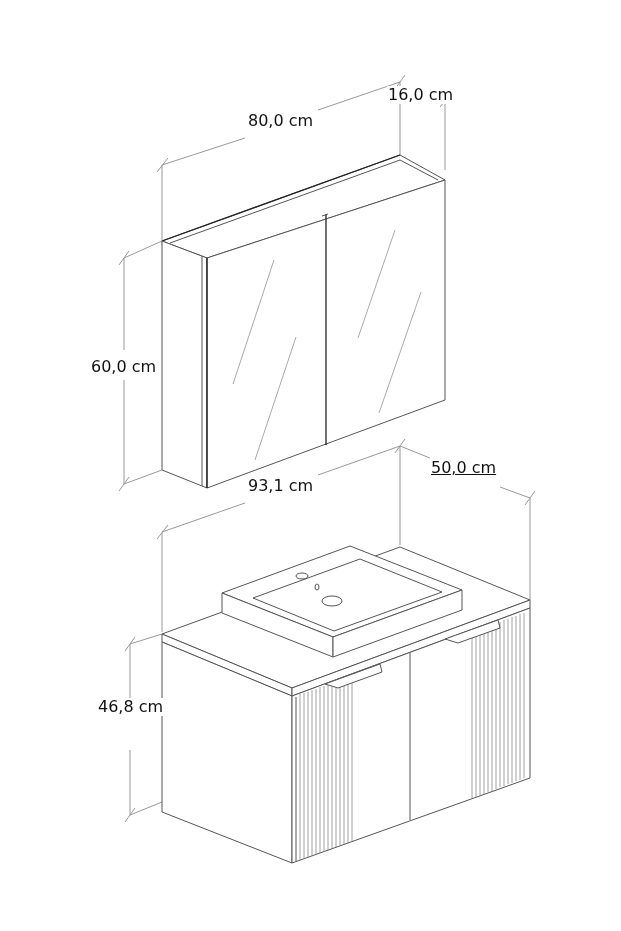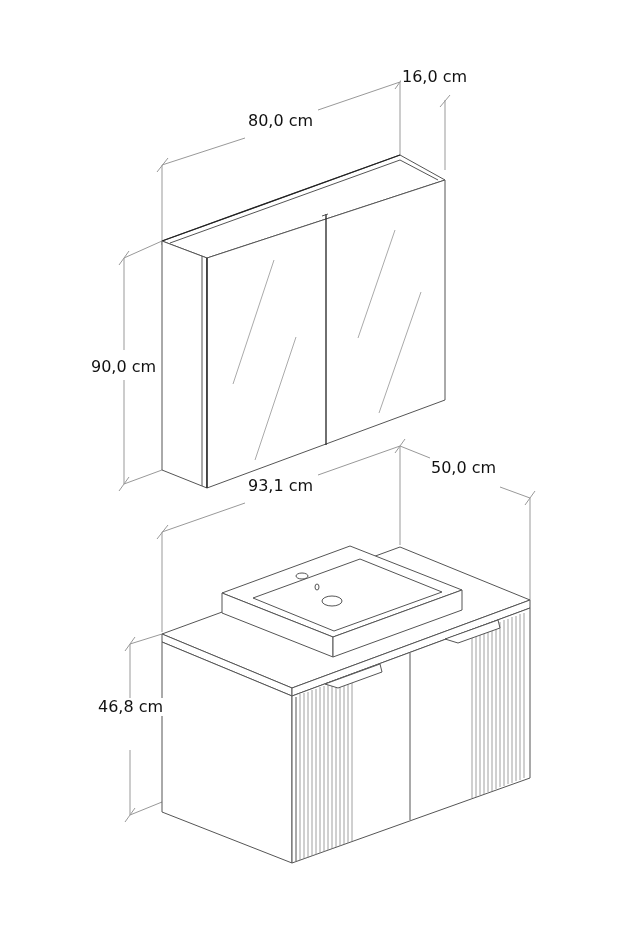--- a/index.html
+++ b/index.html
@@ -143,17 +143,17 @@
       <polygon class="face" points="333,637 462,590 462,610 333,657"></polygon>
       <polygon class="ln" points="253,598 360,559 442,592 334,631"></polygon>
       <ellipse class="ln" cx="302" cy="576" rx="6" ry="3"></ellipse>
       <ellipse class="ln" cx="317" cy="587" rx="2" ry="3"></ellipse>
       <ellipse class="ln" cx="332" cy="601" rx="10" ry="5"></ellipse>
     </g>
   </g>
 </svg>
 
 <div class="label" style="left:247px; top:112px;text-align:center;">80,0 cm</div>
-<div class="label" style="left:387px; top:68px;margin-left:14px;">16,0 cm</div>
-<div class="label" style="left:90px; top:358px;">90,0 cm</div>
+<div class="label" style="left:387px; top:86px;">16,0 cm</div>
+<div class="label" style="left:90px; top:358px;">60,0 cm</div>
 <div class="label" style="left:247px; top:477px;">93,1 cm</div>
-<div class="label" style="left:430px; top:459px;">50,0 cm</div>
+<div class="label" style="left:430px; top:459px;text-decoration:underline;">50,0 cm</div>
 <div class="label" style="left:97px; top:698px;">46,8 cm</div>
 
 </body></html>

